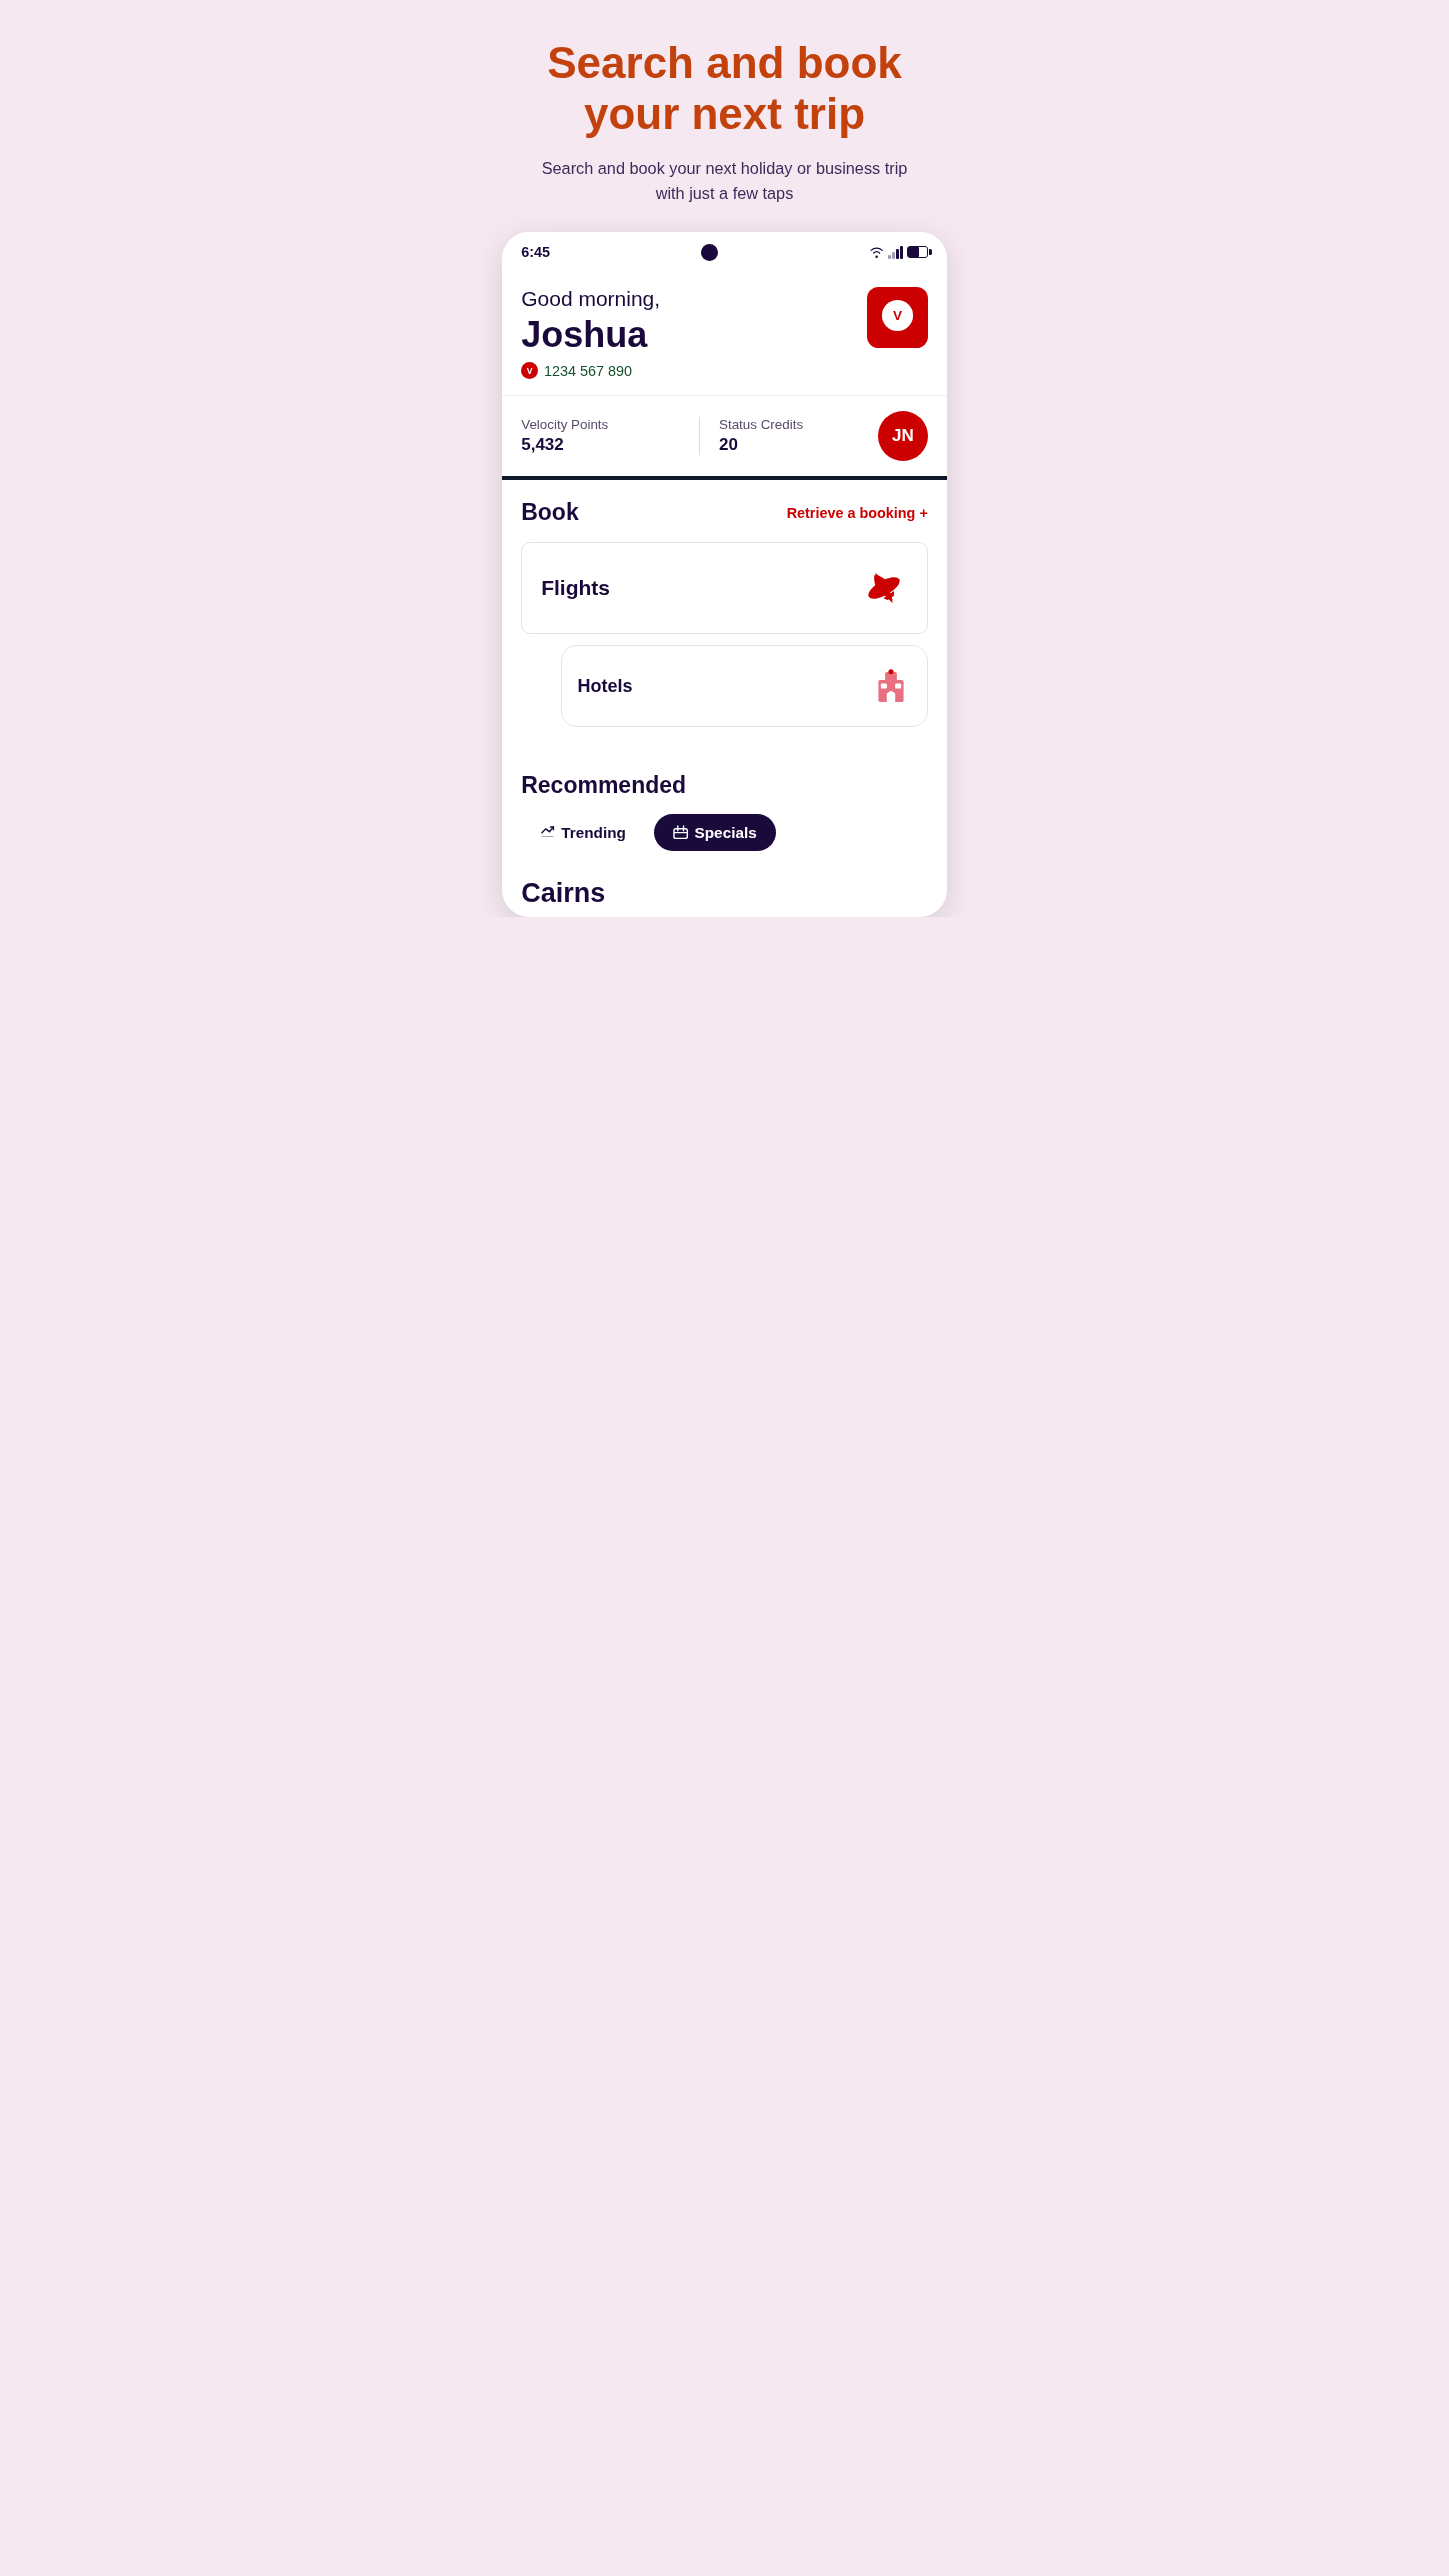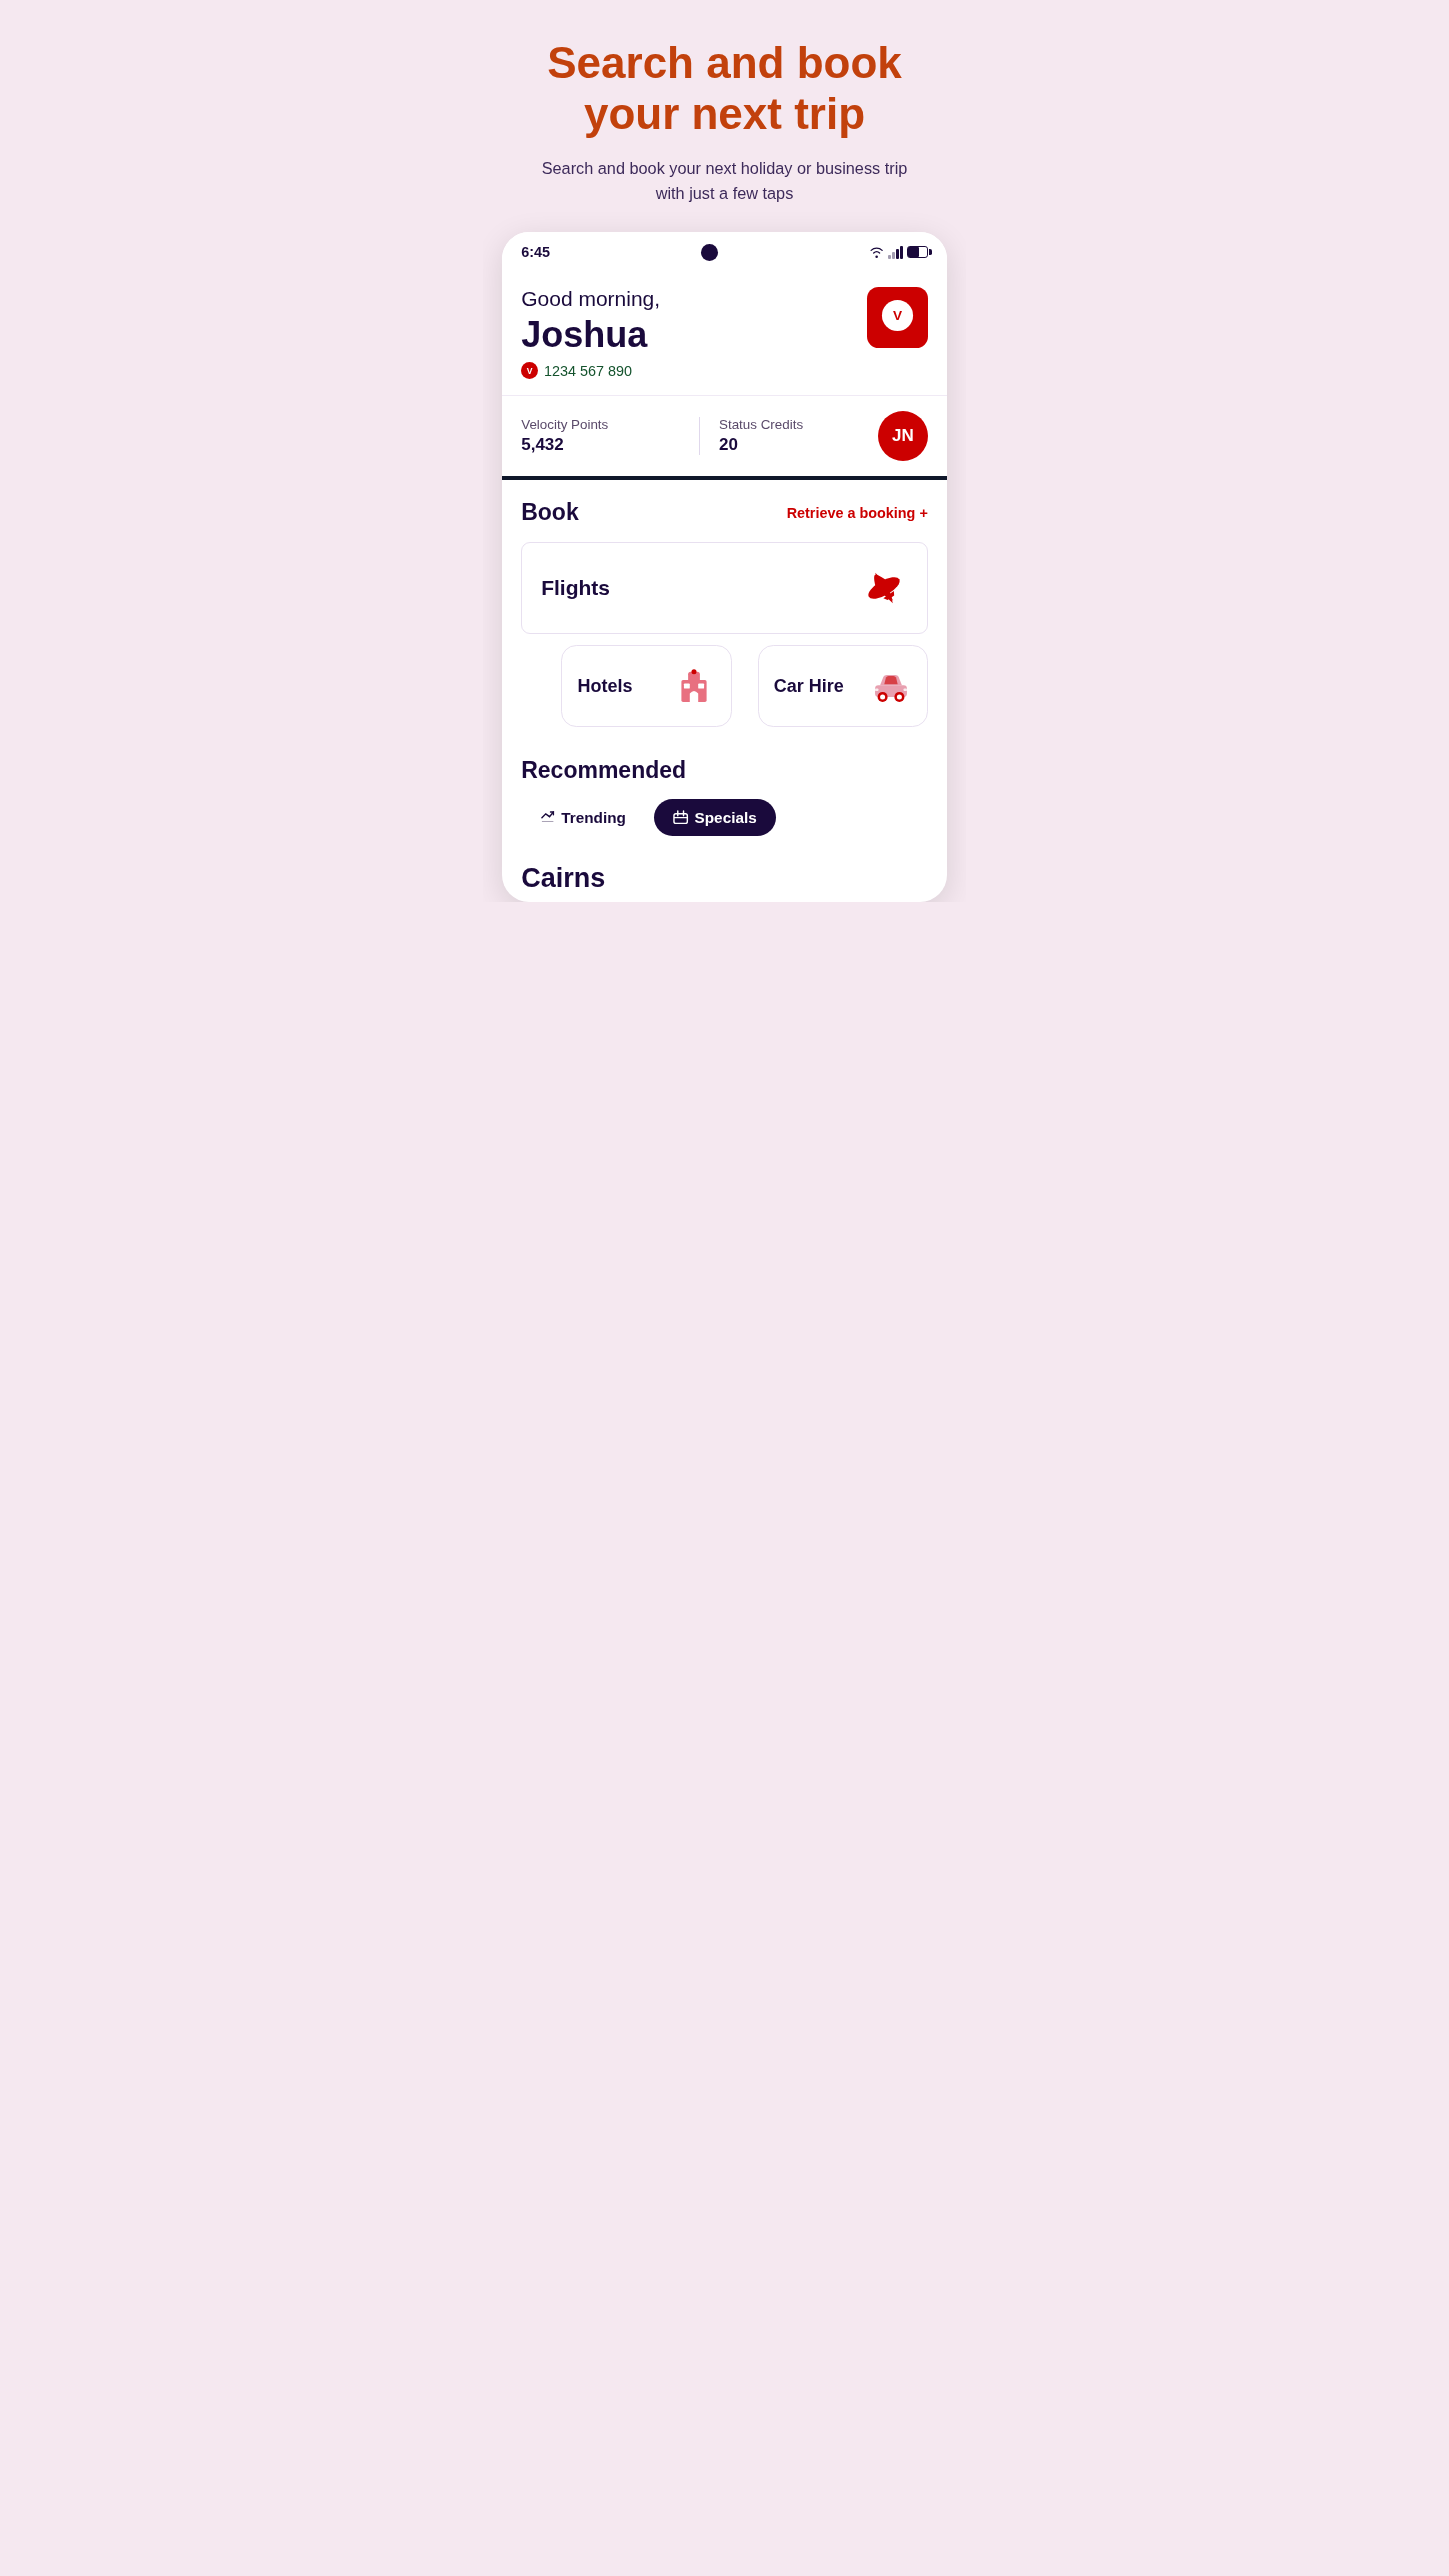--- a/index.html
+++ b/index.html
@@ -276,21 +276,21 @@
 
     .flights-label {
       font-size: 21px;
       font-weight: 700;
       color: #1a0a3c;
     }
 
     .bottom-cards {
       display: flex;
       gap: 26px;
-      margin-bottom: 22px;
+      margin-bottom: 37px;
       padding-left: 40px;
     }
 
     .small-card {
       flex: 1;
       background: #fff;
       border: 1.4px solid #e8e0f0;
       border-radius: 15.3px;
       padding: 19px 15.3px;
       display: flex;
@@ -530,38 +530,20 @@
           <svg class="hotel-svg" viewBox="0 0 50 50">
             <rect x="10" y="18" width="30" height="26" rx="2" fill="#e87080"></rect>
             <rect x="18" y="8" width="14" height="12" rx="3" fill="#e87080"></rect>
 
             <path d="M20,44 L20,34 Q25,28 30,34 L30,44z" fill="#fff"></path>
 
             <rect x="13" y="22" width="7" height="6" rx="1" fill="#fff"></rect>
             <rect x="30" y="22" width="7" height="6" rx="1" fill="#fff"></rect>
 
             <circle cx="25" cy="8" r="3" fill="#cc0000"></circle>
-          </svg>
-        </div>
-        <div class="small-card">
-          <span class="small-card-label">Car Hire</span>
-
-          <svg class="car-svg" viewBox="0 0 50 50">
-            <rect x="6" y="24" width="38" height="14" rx="4" fill="#e8a0b0"></rect>
-            <path d="M12,24 L16,14 Q17,12 20,12 L30,12 Q33,12 34,14 L38,24z" fill="#e8a0b0"></path>
-
-            <path d="M17,23 L19,15 Q20,13 22,13 L28,13 Q30,13 31,15 L33,23z" fill="#cc0000" opacity="0.6"></path>
-
-            <circle cx="15" cy="38" r="6" fill="#cc0000"></circle>
-            <circle cx="15" cy="38" r="3" fill="#fff"></circle>
-            <circle cx="35" cy="38" r="6" fill="#cc0000"></circle>
-            <circle cx="35" cy="38" r="3" fill="#fff"></circle>
-
-            <rect x="6" y="28" width="4" height="3" rx="1" fill="#fff" opacity="0.8"></rect>
-            <rect x="40" y="28" width="4" height="3" rx="1" fill="#fff" opacity="0.8"></rect>
           </svg>
         </div>
       </div>
     </div>
 
     <div class="recommended-section">
       <div class="recommended-title">Recommended</div>
 
       <div class="tabs-row">
         <button class="tab-btn inactive">

